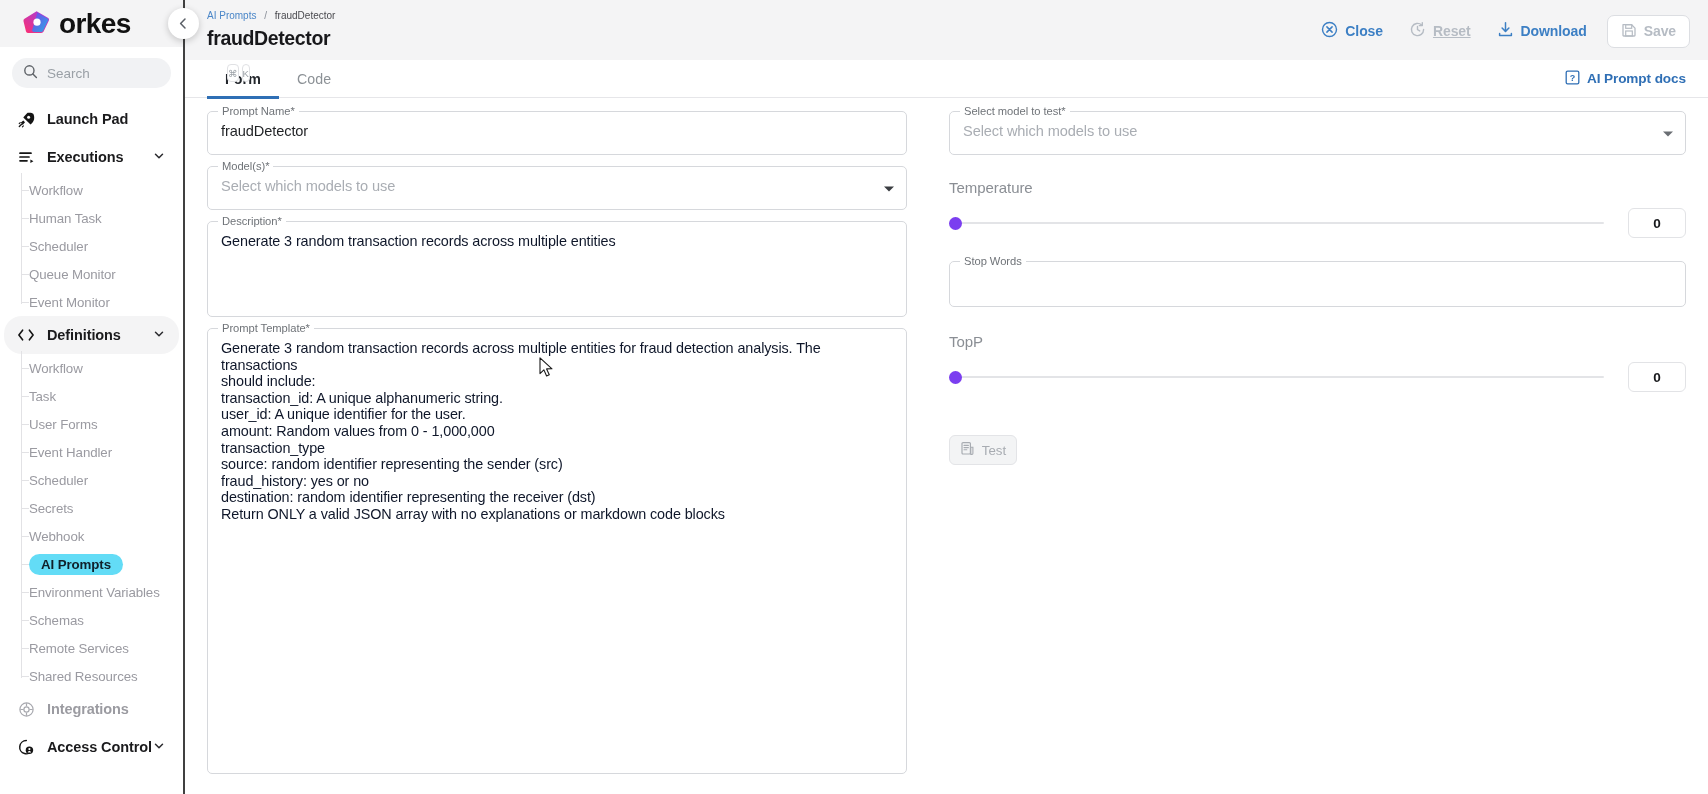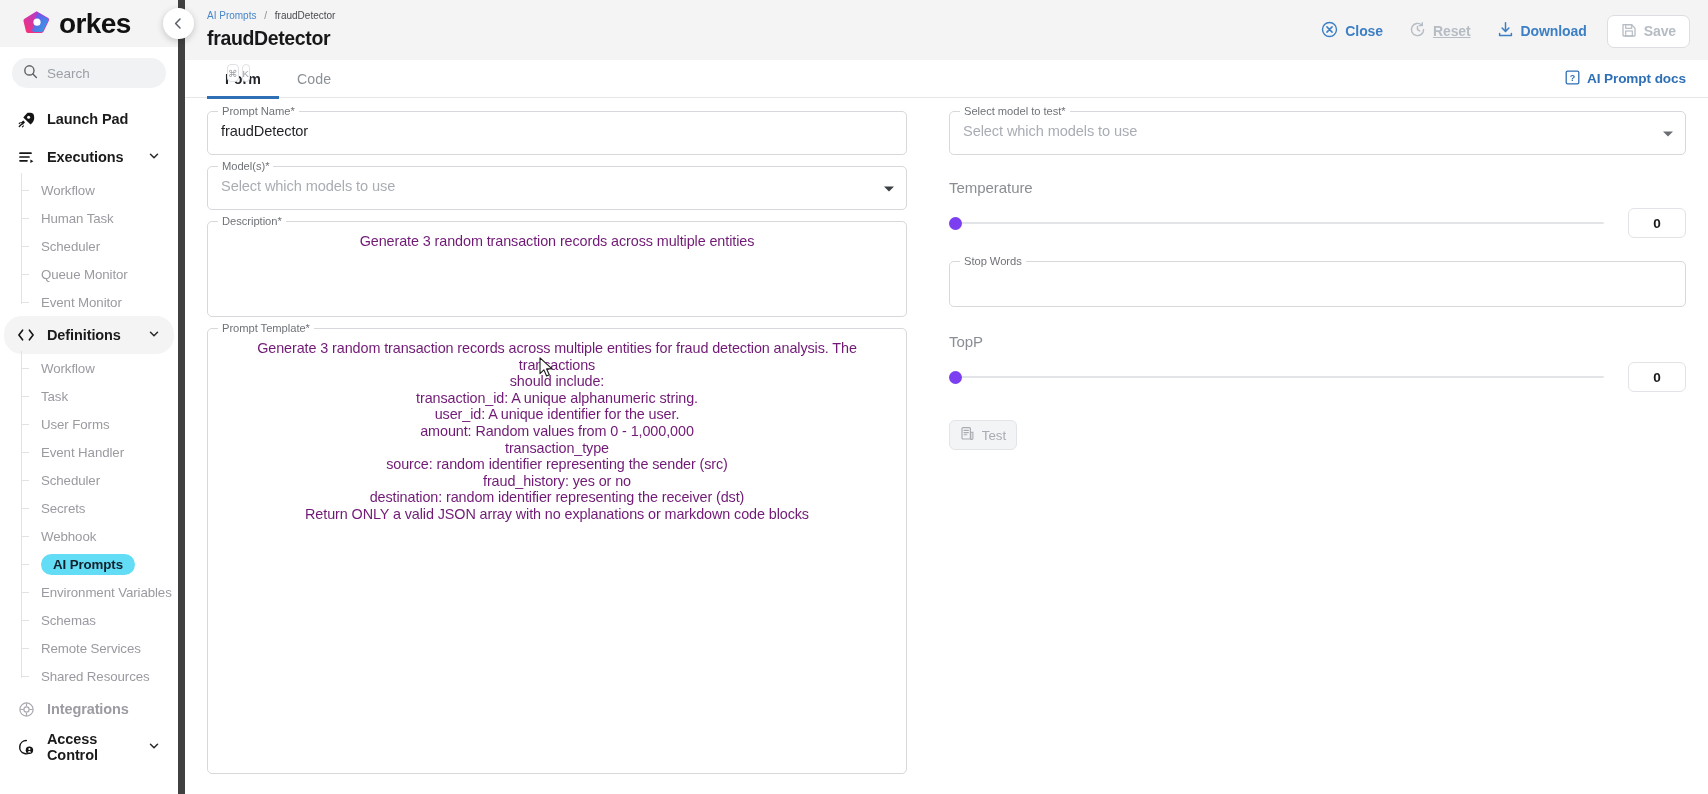--- a/index.html
+++ b/index.html
@@ -9,21 +9,21 @@
     background: #ffffff;
     overflow: hidden;
     -webkit-font-smoothing: antialiased;
   }
   .app { display: flex; width: 1708px; height: 794px; position: relative; }
 
   
   .sidebar {
     width: 185px; height: 794px;
     background: #ffffff;
-    border-right: 7px solid #404040;
+    border-right: 2px solid #404040;
     display: flex; flex-direction: column;
     flex: 0 0 185px;
     position: relative;
     z-index: 5;
   }
   .logo-bar {
     height: 47px;
     background: #f4f4f5;
     display: flex; align-items: center;
     padding-left: 22px;
@@ -75,21 +75,21 @@
     margin-left: 11px; flex: 1; letter-spacing: -0.1px;
   }
   .nav-group-label.muted { color: #9b9ba1; font-weight: 600; }
   .sublist { position: relative; margin-left: 21px; padding-left: 0; }
   .sublist::before {
     content: ""; position: absolute; left: 0; top: -3px; bottom: 12px;
     width: 1px; background: #e2e2e5;
   }
   .sub-item {
     position: relative; height: 28px; display: flex; align-items: center;
-    padding-left: 20px; cursor: pointer;
+    padding-left: 8px; cursor: pointer;
   }
   .sub-item::before {
     content: ""; position: absolute; left: 0; top: 50%;
     width: 8px; height: 1px; background: #e2e2e5;
   }
   .sub-label {
     font-size: 13.3px; color: #9a9aa1; letter-spacing: -0.1px;
     padding: 2px 0;
   }
   .sub-item.active .sub-pill {
@@ -175,43 +175,43 @@
   .mfield.has-arrow .mvalue { padding-right: 34px; }
   .caret {
     position: absolute; right: 13px; top: 50%; transform: translateY(-50%);
     width: 0; height: 0; z-index: 2;
     border-left: 5px solid transparent; border-right: 5px solid transparent;
     border-top: 5px solid #3a3d41; cursor: pointer;
   }
   .caret.thin { border-top-color: #6a6e73; }
   .mfield .marea {
     position: relative; z-index: 1; padding: 11px 14px;
-    font-size: 14.4px; color: #701a75; line-height: 16.6px;
-    white-space: pre-wrap; overflow: hidden; letter-spacing: -0.1px; text-align: center;
+    font-size: 14.4px; color: #0f172a; line-height: 16.6px;
+    white-space: pre-wrap; overflow: hidden; letter-spacing: -0.1px;
   }
 
   
   .slider-block { margin-bottom: 12px; }
   .slider-label { font-size: 15px; color: #8a8e94; margin-bottom: 12px; letter-spacing: -0.05px; }
   .slider-row { display: flex; align-items: center; gap: 0; }
   .slider-track-wrap { flex: 1; position: relative; height: 20px; display: flex; align-items: center; padding-right: 24px; }
   .slider-rail { height: 2px; background: #e3e4e7; width: 100%; border-radius: 2px; }
   .slider-thumb {
     position: absolute; left: 0px; width: 13px; height: 13px;
     border-radius: 50%; background: #7b3ef0; cursor: pointer;
     box-shadow: 0 0 0 0 rgba(123,62,240,0.16);
   }
   .num-box {
     width: 58px; height: 30px; border: 1px solid #e2e3e6; border-radius: 6px;
     display: flex; align-items: center; justify-content: center;
     font-size: 13.6px; font-weight: 700; color: #17181b; background: #fff;
     flex: 0 0 58px;
   }
   .test-btn {
-    margin-top: 16px; width: 68px; height: 30px;
+    margin-top: 31px; width: 68px; height: 30px;
     border: 1px solid #e3e4e7; border-radius: 6px; background: #f3f4f5;
     display: flex; align-items: center; justify-content: center; gap: 7px;
     font-size: 13.3px; color: #a8acb2; cursor: default;
   }
   .cursor-arrow { position: absolute; left: 539px; top: 357px; z-index: 60; pointer-events: none; }
 </style>
 </head>
 <body>
 
 <div class="app">

